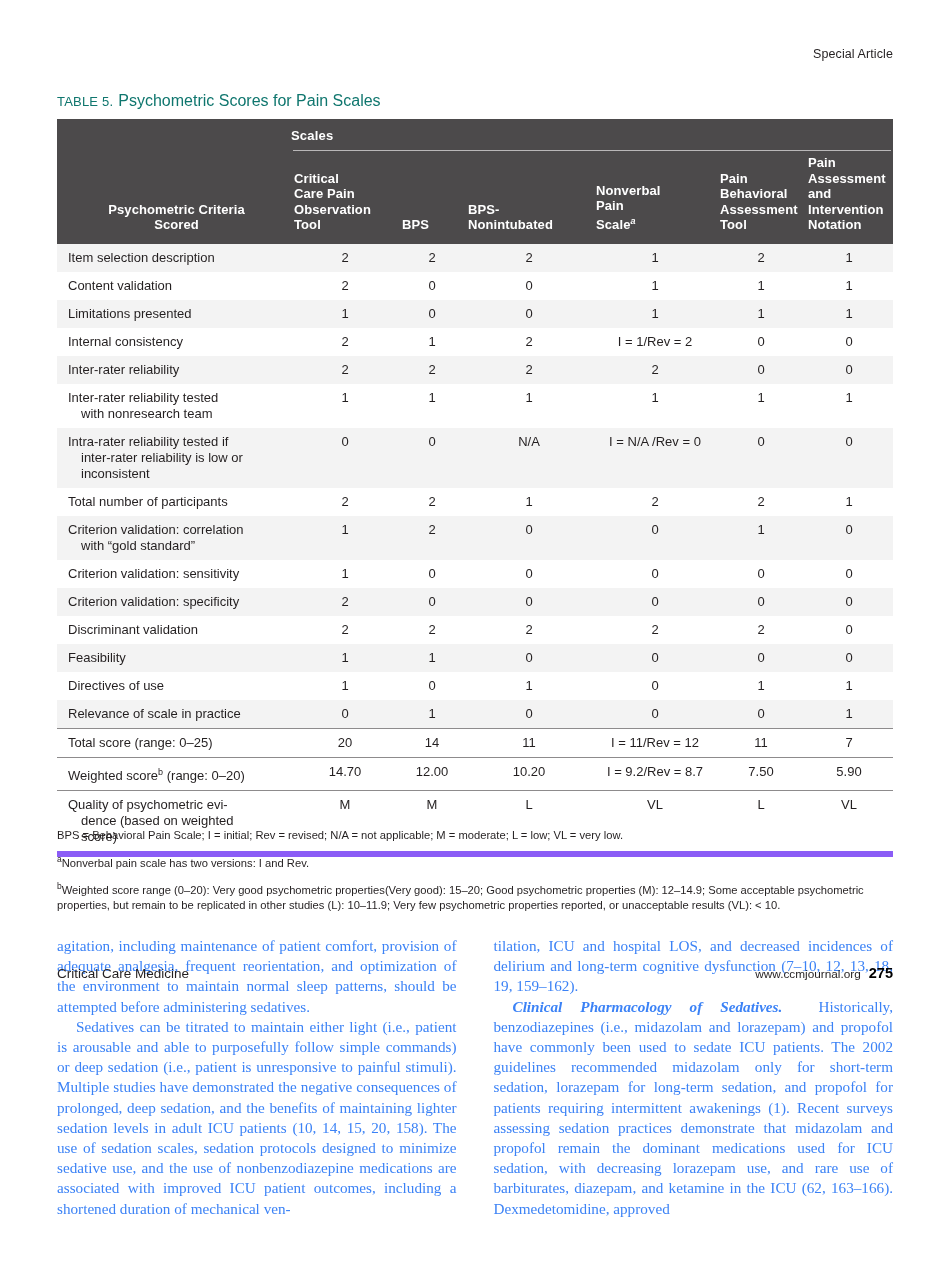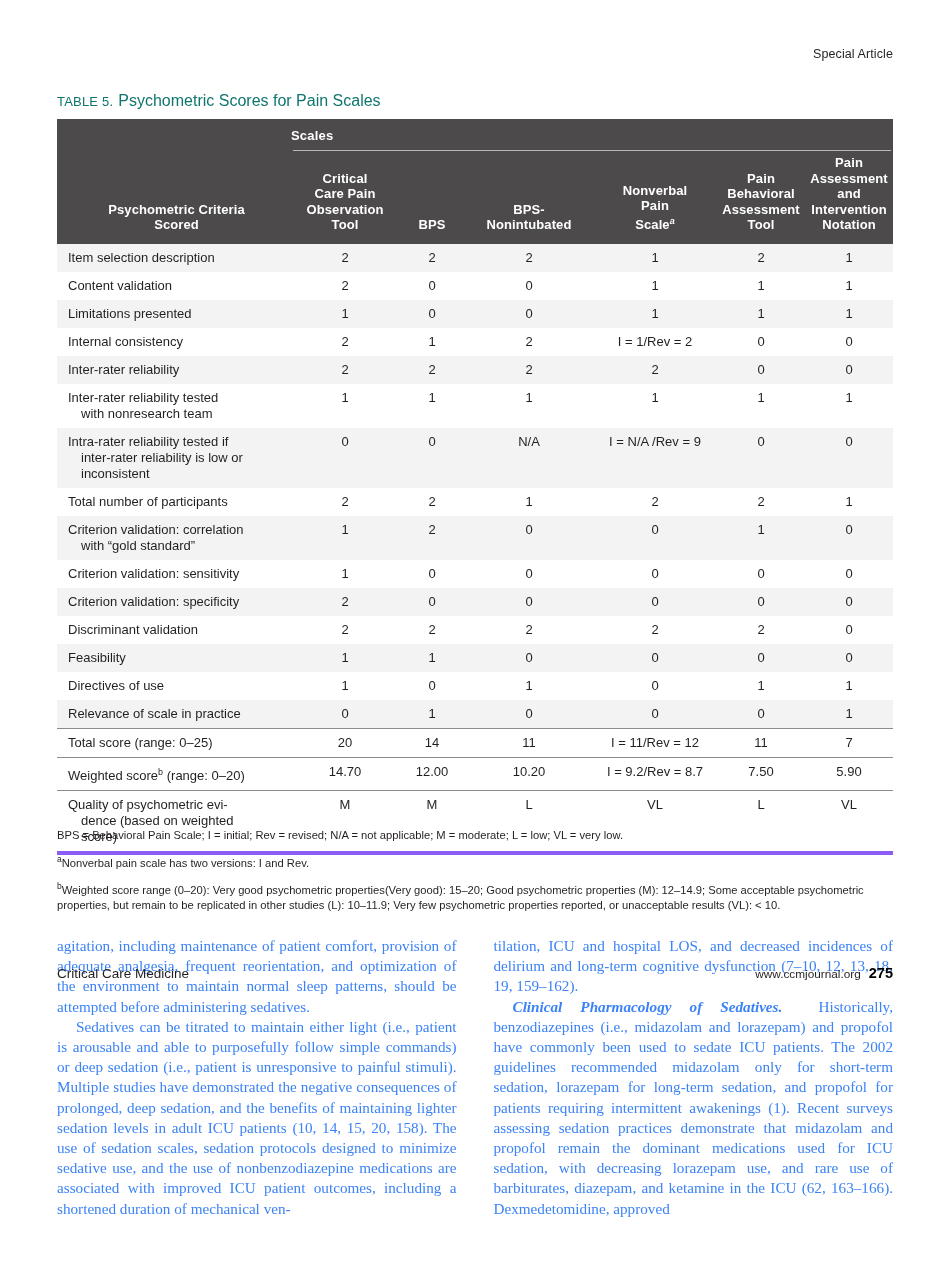--- a/index.html
+++ b/index.html
@@ -71,21 +71,21 @@
     padding: 9px 0 7px 0 !important;
     letter-spacing: 0.2px;
   }
   .scales-rule {
     height: 0; border: 0;
     border-top: 1px solid #b9b7b8;
     margin: 0 2px 0 2px;
   }
   .hdr-cell {
     vertical-align: bottom;
-    text-align: center;
+    text-align: left;
     font-size: 13px;
     font-weight: bold;
     line-height: 15.5px;
     padding: 4px 3px 11px 3px !important;
     letter-spacing: 0.1px;
   }
   .hdr-cell.crit {
     text-align: left;
     padding-left: 11px !important;
     padding-right: 6px !important;
@@ -104,21 +104,21 @@
   tbody tr.shade td { background: #f3f3f3; }
   td.lbl {
     text-align: left;
     padding-left: 11px;
     padding-right: 8px;
   }
   td.lbl .ind { display: block; padding-left: 13px; }
   td.val { text-align: center; }
 
   tr.rule-top td { border-top: 1px solid #8d8b8c; }
-  tr.rule-bottom td { border-bottom: 4px solid #8b5cf6; }
+  tr.rule-bottom td { border-bottom: 6px solid #8b5cf6; }
 
   
   .footnotes {
     position: absolute;
     left: 57px;
     top: 828px;
     width: 840px;
     font-family: "Liberation Sans", sans-serif;
     font-size: 11.2px;
     line-height: 15.5px;
@@ -294,21 +294,21 @@
             <td class="val">1</td>
             <td class="val">1</td>
             <td class="val">1</td>
             <td class="val">1</td>
           </tr>
           <tr class="shade">
             <td class="lbl">Intra-rater reliability tested if<span class="ind">inter-rater reliability is low or</span><span class="ind">inconsistent</span></td>
             <td class="val">0</td>
             <td class="val">0</td>
             <td class="val">N/A</td>
-            <td class="val">I = N/A /Rev = 9</td>
+            <td class="val">I = N/A /Rev = 0</td>
             <td class="val">0</td>
             <td class="val">0</td>
           </tr>
           <tr>
             <td class="lbl">Total number of participants</td>
             <td class="val">2</td>
             <td class="val">2</td>
             <td class="val">1</td>
             <td class="val">2</td>
             <td class="val">2</td>

